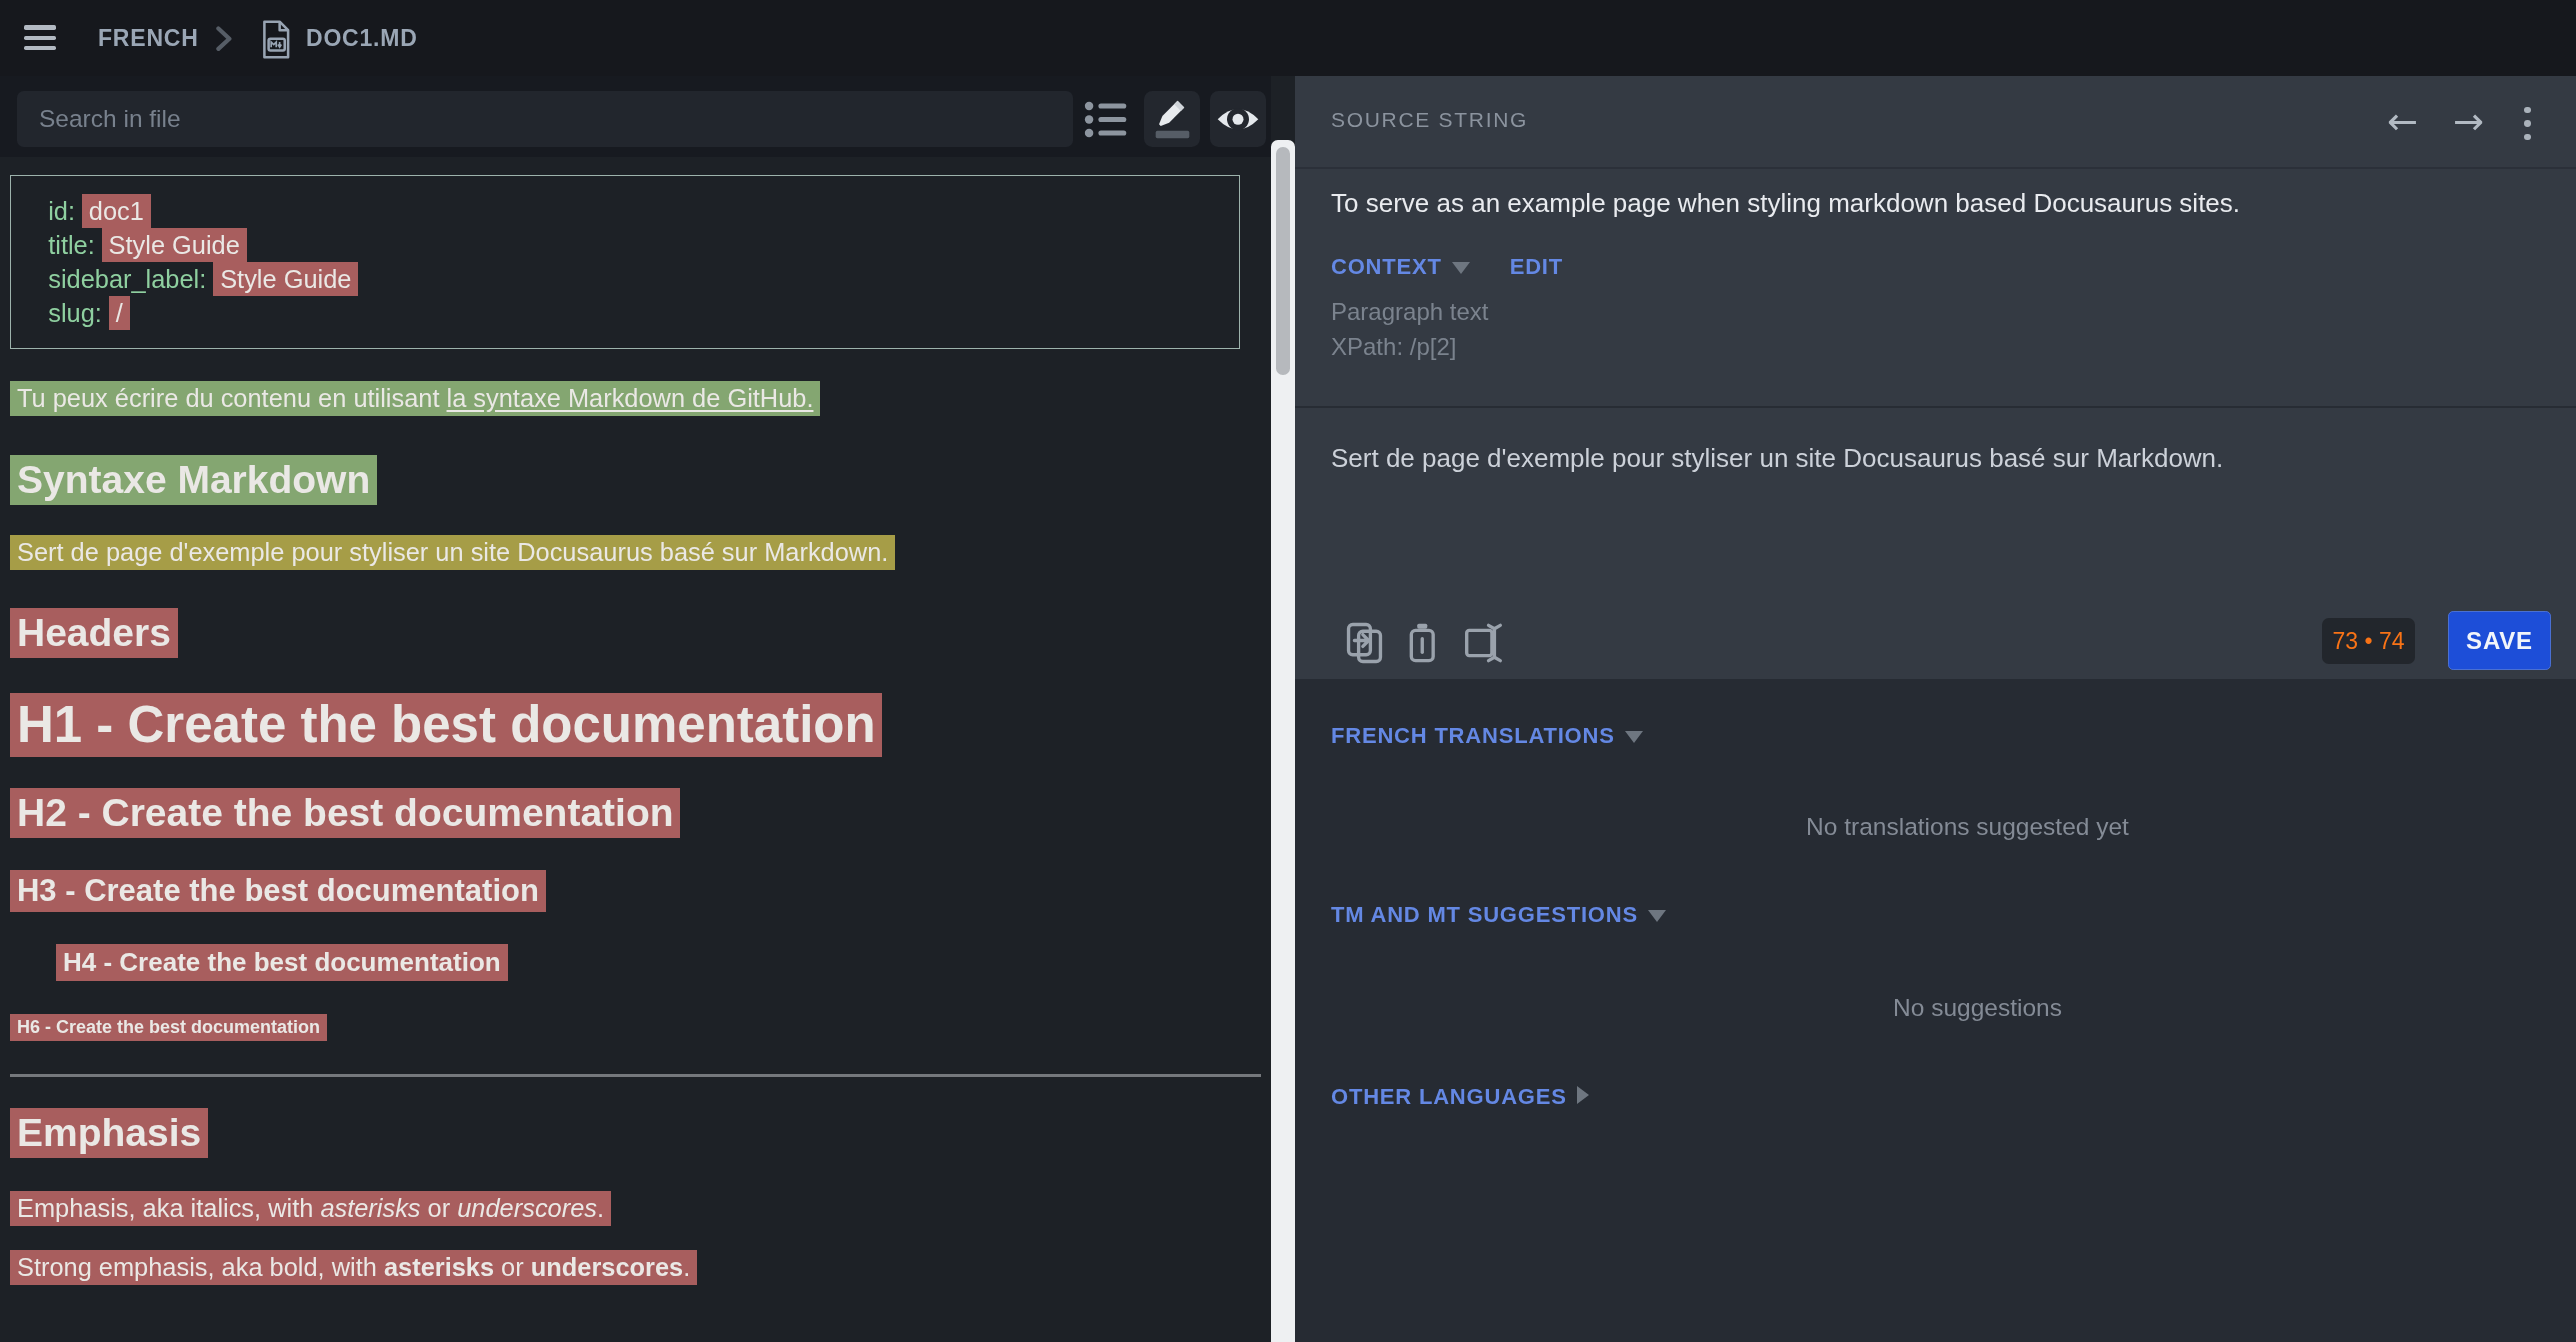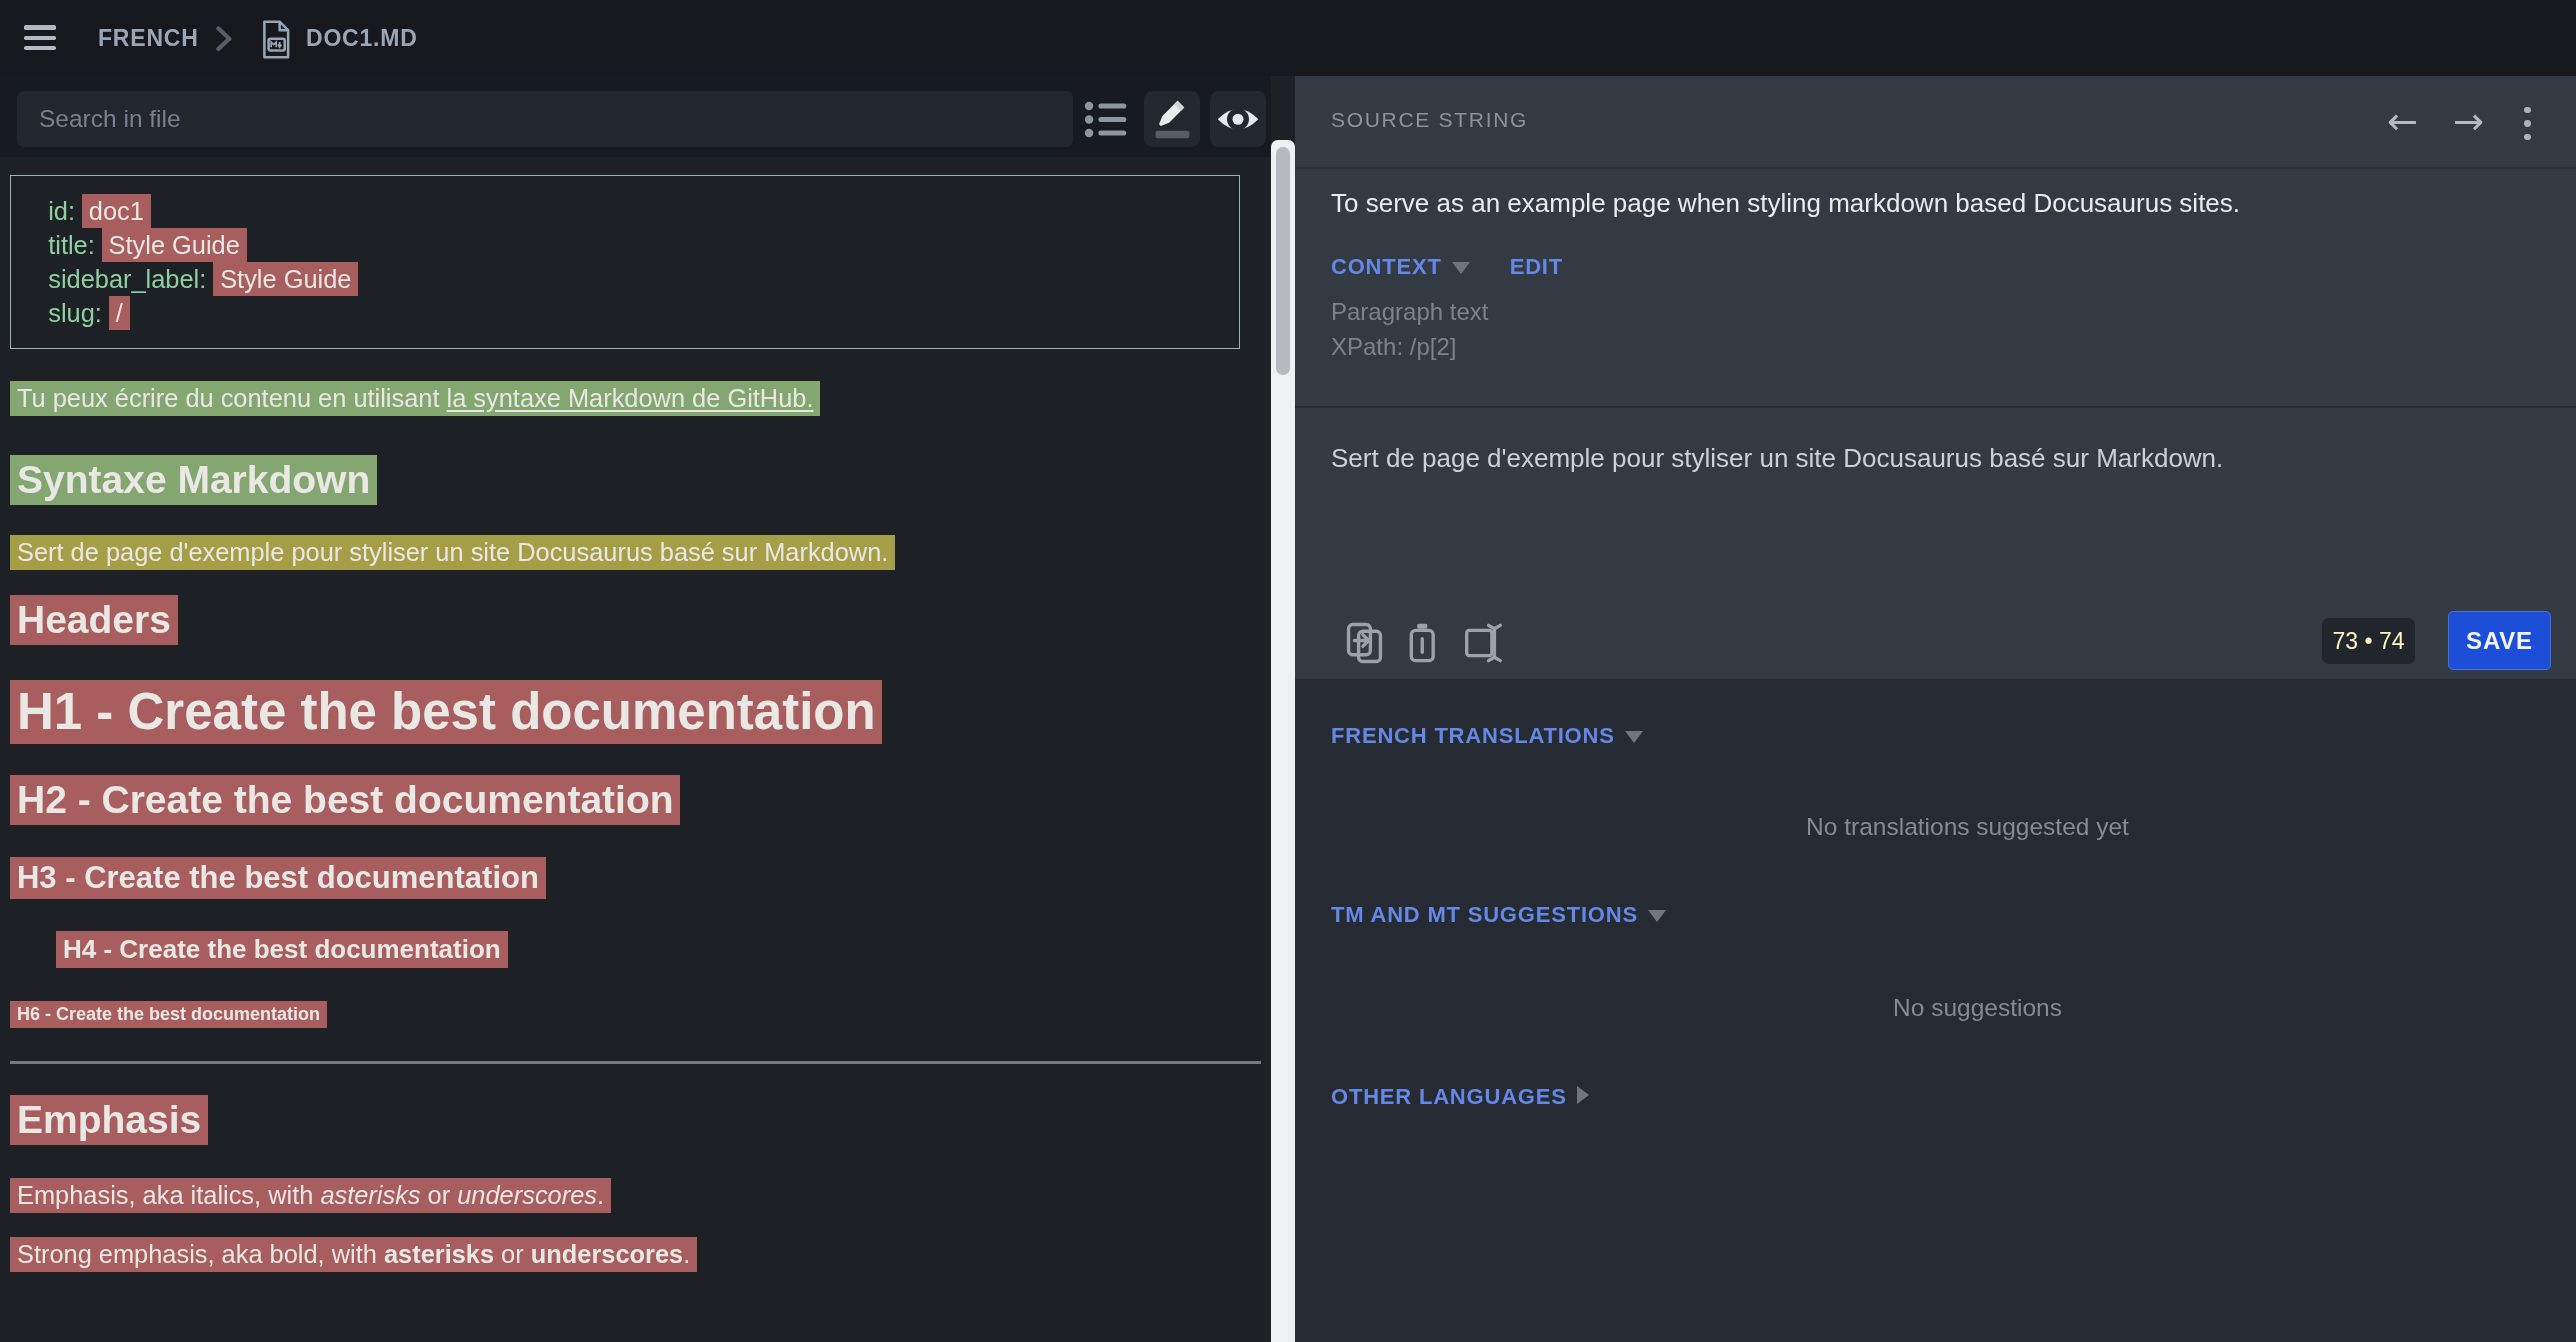--- a/index.html
+++ b/index.html
@@ -35,21 +35,21 @@
   .fm-line { font-size:25.4px; line-height:34px; color:#8fd0a0; white-space:pre; }
   .hl { color:#eae8e5; }
   .hl-red   { background:#a85e5e; padding:3.4px 6.8px; }
   .hl-green { background:#84a671; padding:3.4px 6.8px; }
   .hl-olive { background:#a69d47; padding:3.4px 6.8px; }
   .p-line { font-size:25.4px; line-height:39px; color:#eceae7; }
   .doc h1,.doc h2,.doc h3,.doc h4,.doc h5,.doc h6 { color:#e7e3e0; font-weight:bold; }
   .doc .m-intro    { margin-top:30.5px; }
   .doc .m-h2md     { margin-top:37px; font-size:39px; line-height:49px; }
   .doc .m-psel     { margin-top:29px; }
-  .doc .m-headers  { margin-top:23px; font-size:39px; line-height:49px; }
+  .doc .m-headers  { margin-top:36px; font-size:39px; line-height:49px; }
   .doc .m-h1       { margin-top:36px; font-size:51px; line-height:63px; }
   .doc .m-h2       { margin-top:32px; font-size:39px; line-height:49px; }
   .doc .m-h3       { margin-top:34px; font-size:31px; line-height:40px; }
   .doc .m-h4       { margin-top:34px; font-size:26px; line-height:34px;margin-left:46px; }
   .doc .m-h5       { margin-top:32px; font-size:23px; line-height:30.5px; }
   .doc .m-h6       { margin-top:36px; font-size:18px; line-height:24.5px; }
   .doc hr { margin-top:34px; border:none; height:2.5px; background:#75787c; width:1251px; }
   .doc .m-emph     { margin-top:32px; font-size:39px; line-height:49px; }
   .doc .m-pem      { margin-top:32px; }
   .doc .m-pstrong  { margin-top:20.3px; }
@@ -76,21 +76,21 @@
   .tri-down { display:inline-block; width:0; height:0; border-left:9.3px solid transparent;
               border-right:9.3px solid transparent; border-top:12px solid #6e7680; margin-left:10.2px; }
   .tri-right { display:inline-block; width:0; height:0; border-top:9.3px solid transparent;
                border-bottom:9.3px solid transparent; border-left:12px solid #6e7680; margin-left:10.2px; }
   .ctx-meta { position:absolute; left:36px; font-size:24px; color:#7b838e; }
   .editor-divider { position:absolute; left:0; top:330px; width:1281px; height:1.7px; background:#272c34; }
   .header-divider { position:absolute; left:0; top:91px; width:1281px; height:1.7px; background:#2b3039; }
   .trans-text { position:absolute; left:36px; top:367px; font-size:26px; color:#ccd1d9; width:1210px; }
   .edit-toolbar-icon { position:absolute; top:546px; cursor:pointer; }
   .counter-badge { position:absolute; left:1027px; top:542px; width:93px; height:46px; background:#22262c;
-                   border-radius:6.8px; color:#fef9c3; font-size:23px; text-align:center; line-height:46px; }
+                   border-radius:6.8px; color:#f97316; font-size:23px; text-align:center; line-height:46px; }
   .save-btn { position:absolute; left:1153px; top:535px; width:103px; height:59px; background:#1d4ed8;
               border:1.7px solid #4a70d2; border-radius:5.1px; color:#f2f5fa; font-size:24px; font-weight:bold;
               letter-spacing:0.8px; cursor:pointer; font-family:"Liberation Sans", sans-serif; }
   .lower-header { position:absolute; left:36px; }
   .empty-msg { position:absolute; left:0; width:1345px; text-align:center; font-size:24.5px; color:#848b96; }
 </style>
 </head>
 <body>
 
 <div class="topbar">

